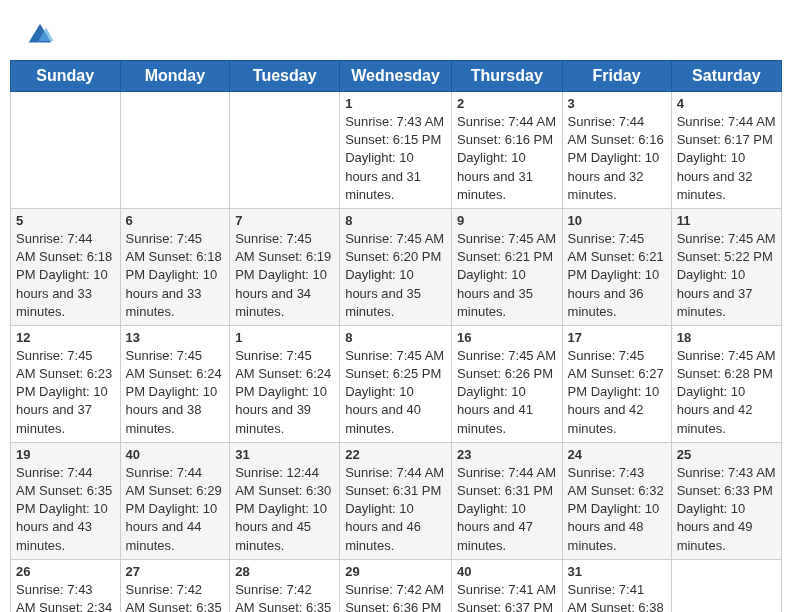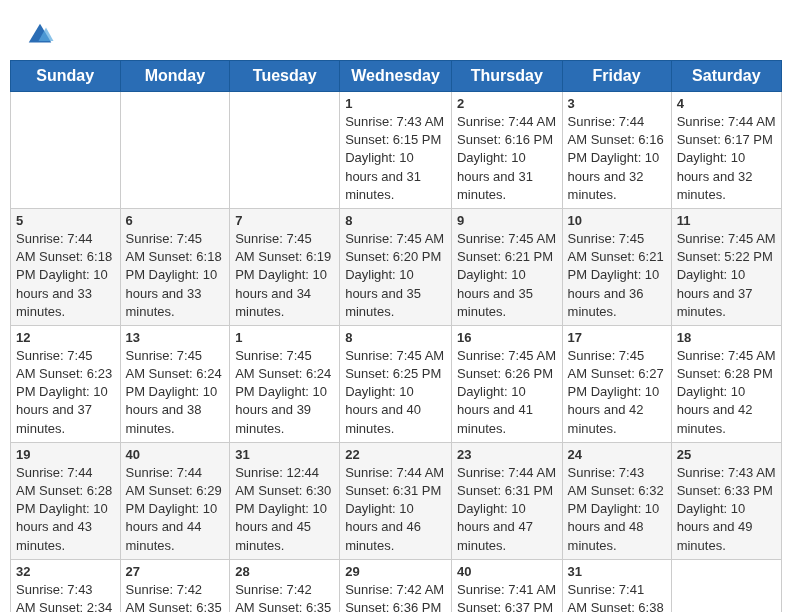--- a/index.html
+++ b/index.html
@@ -233,21 +233,21 @@
           <div class="day-number">18</div>
           <div class="day-info">Sunrise: 7:45 AM
 Sunset: 6:28 PM
 Daylight: 10 hours and 42 minutes.</div>
         </td>
       </tr>
       <tr>
         <td>
           <div class="day-number">19</div>
           <div class="day-info">Sunrise: 7:44 AM
-Sunset: 6:28 PM
+Sunset: 6:35 PM
 Daylight: 10 hours and 43 minutes.</div>
         </td>
         <td>
           <div class="day-number">40</div>
           <div class="day-info">Sunrise: 7:44 AM
 Sunset: 6:29 PM
 Daylight: 10 hours and 44 minutes.</div>
         </td>
         <td>
           <div class="day-number">31</div>
@@ -275,21 +275,21 @@
         </td>
         <td>
           <div class="day-number">25</div>
           <div class="day-info">Sunrise: 7:43 AM
 Sunset: 6:33 PM
 Daylight: 10 hours and 49 minutes.</div>
         </td>
       </tr>
       <tr>
         <td>
-          <div class="day-number">32</div>
+          <div class="day-number">26</div>
           <div class="day-info">Sunrise: 7:43 AM
 Sunset: 2:34 PM
 Daylight: 10 hours and 51 minutes.</div>
         </td>
         <td>
           <div class="day-number">27</div>
           <div class="day-info">Sunrise: 7:42 AM
 Sunset: 6:35 PM
 Daylight: 10 hours and 52 minutes.</div>
         </td>

